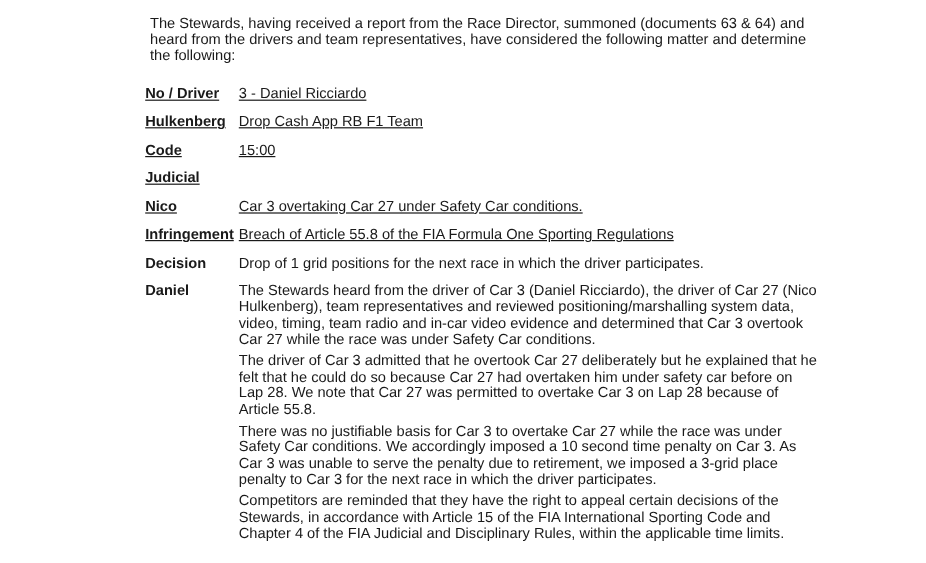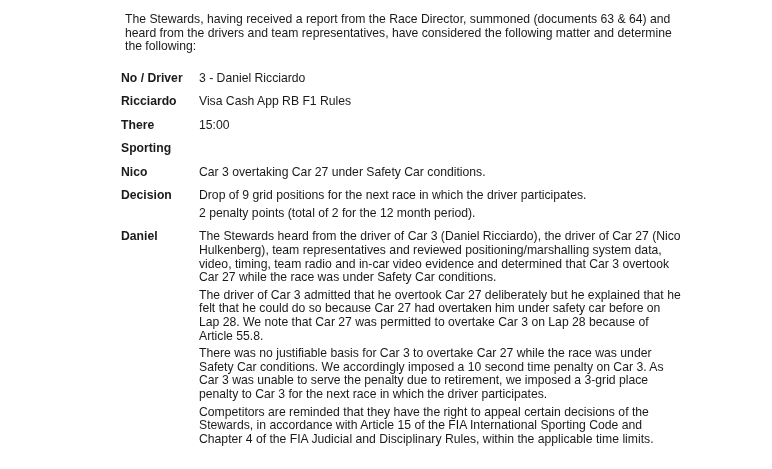--- a/index.html
+++ b/index.html
@@ -7,57 +7,60 @@
       width: 772px; height: 469px; overflow: hidden; position: relative;
       font-family: "Liberation Sans", sans-serif; color: #1a1a1a;
       font-size: 12.2px;
     }
     .doc { position: absolute; left: 121px; top: 9px; width: 560px; }
     .intro { line-height: 13.6px; margin: 4px; }
     .rows { margin-top: 18px; }
     .row { display: flex; align-items: flex-start; }
     .label { width: 78px; flex: 0 0 78px; font-weight: bold; line-height: 13.6px; white-space: nowrap; }
     .value { flex: 1; line-height: 13.6px; }
-    .row.simple { height: 23.5px; }
+    .row.simple { height: 23.5px; text-decoration: underline; }
     .value p { margin: 0 0 4px 0; }
     .value p:last-child { margin-bottom: 2px; }
     .decision .value p { margin-bottom: 4.5px; }
     .decision { margin-bottom: 5px; }
   </style>
 </head>
 <body>
 
 <div class="doc">
   <p class="intro">The Stewards, having received a report from the Race Director, summoned (documents 63 &amp; 64) and heard from the drivers and team representatives, have considered the following matter and determine the following:</p>
 
   <div class="rows">
     <div class="row simple">
       <div class="label">No / Driver</div>
       <div class="value">3 - Daniel Ricciardo</div>
     </div>
     <div class="row simple">
-      <div class="label">Ricciardo</div>
-      <div class="value">Visa Cash App RB F1 Rules</div>
+      <div class="label">Hulkenberg</div>
+      <div class="value">Drop Cash App RB F1 Team</div>
     </div>
     <div class="row simple">
-      <div class="label">There</div>
+      <div class="label">Code</div>
       <div class="value">15:00</div>
     </div>
     <div class="row simple">
-      <div class="label">Sporting</div>
+      <div class="label">Judicial</div>
     </div>
     <div class="row simple">
       <div class="label">Nico</div>
       <div class="value">Car 3 overtaking Car 27 under Safety Car conditions.</div>
     </div>
+    <div class="row simple">
+      <div class="label">Infringement</div>
+      <div class="value">Breach of Article 55.8 of the FIA Formula One Sporting Regulations</div>
+    </div>
     <div class="row decision">
       <div class="label">Decision</div>
       <div class="value">
-        <p>Drop of 9 grid positions for the next race in which the driver participates.</p>
-        <p>2 penalty points (total of 2 for the 12 month period).</p>
+        <p>Drop of 1 grid positions for the next race in which the driver participates.</p>
       </div>
     </div>
     <div class="row">
       <div class="label">Daniel</div>
       <div class="value">
         <p>The Stewards heard from the driver of Car 3 (Daniel Ricciardo), the driver of Car 27 (Nico Hulkenberg), team representatives and reviewed positioning/marshalling system data, video, timing, team radio and in-car video evidence and determined that Car 3 overtook Car 27 while the race was under Safety Car conditions.</p>
         <p>The driver of Car 3 admitted that he overtook Car 27 deliberately but he explained that he felt that he could do so because Car 27 had overtaken him under safety car before on Lap 28. We note that Car 27 was permitted to overtake Car 3 on Lap 28 because of Article 55.8.</p>
         <p>There was no justifiable basis for Car 3 to overtake Car 27 while the race was under Safety Car conditions. We accordingly imposed a 10 second time penalty on Car 3. As Car 3 was unable to serve the penalty due to retirement, we imposed a 3-grid place penalty to Car 3 for the next race in which the driver participates.</p>
         <p>Competitors are reminded that they have the right to appeal certain decisions of the Stewards, in accordance with Article 15 of the FIA International Sporting Code and Chapter 4 of the FIA Judicial and Disciplinary Rules, within the applicable time limits.</p>
       </div>

